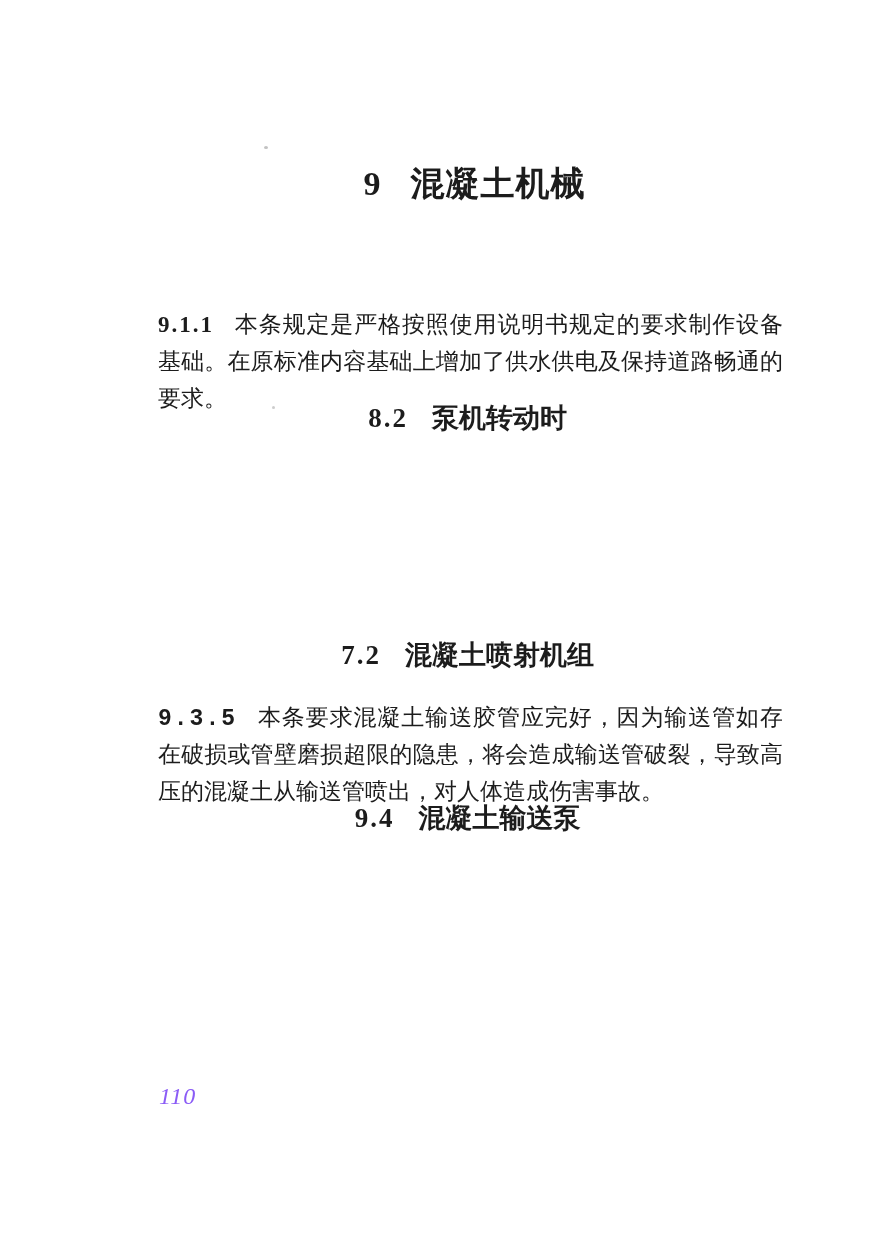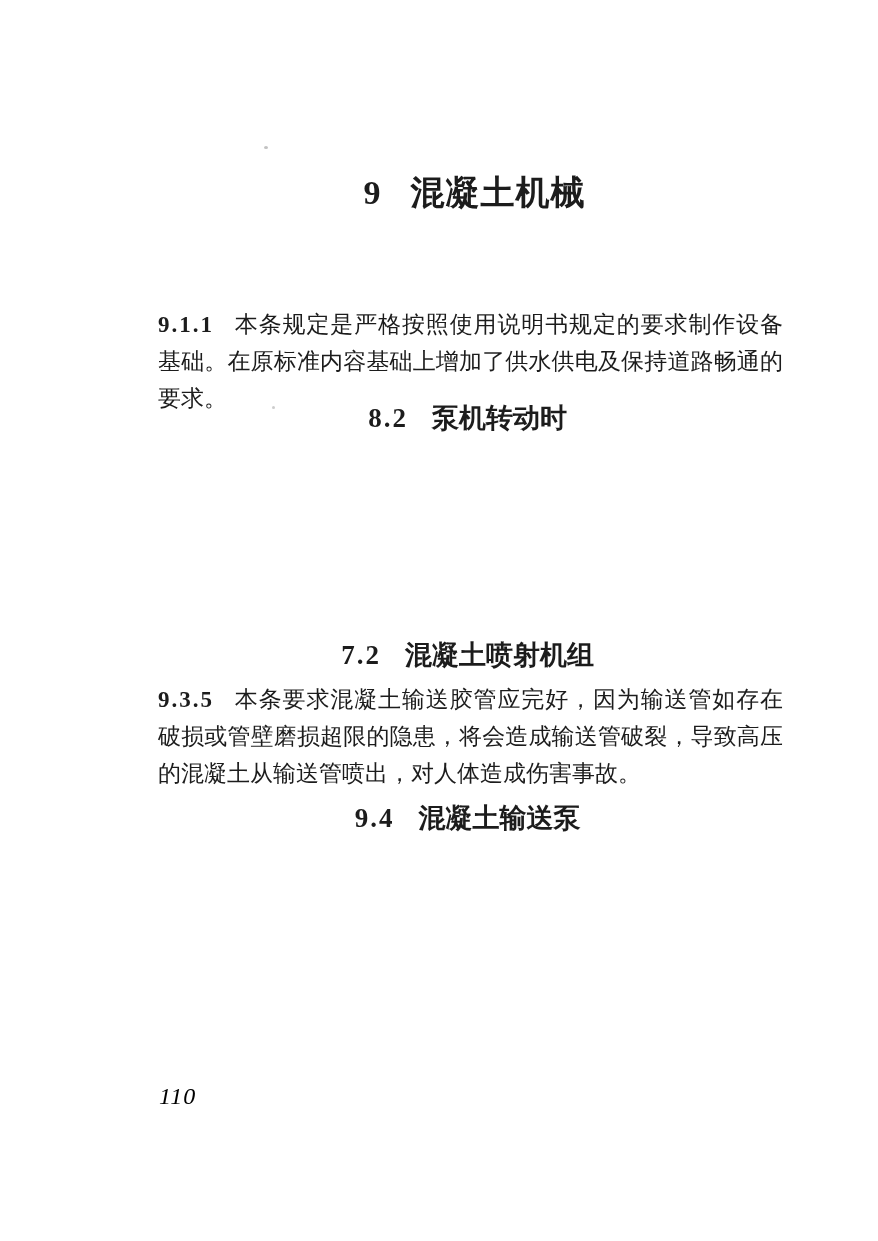--- a/index.html
+++ b/index.html
@@ -11,21 +11,21 @@
     position: relative;
     width: 878px;
     height: 1241px;
     background: #ffffff;
     font-family: "Liberation Serif", "DejaVu Serif", serif;
     color: #1c1c1c;
     overflow: hidden;
   }
   .chapter-title {
     position: absolute;
-    top: 172px;
+    top: 163px;
     left: 142px;
     width: 625px;
     padding-left: 40px;
     box-sizing: border-box;
     margin: 0;
     text-align: center;
     font-size: 34px;
     line-height: 42px;
     font-weight: bold;
     letter-spacing: 1px;
@@ -62,36 +62,36 @@
     width: 625px;
     margin: 16px;
     font-size: 23px;
     line-height: 37px;
     text-align: justify;
     text-justify: inter-ideograph;
     text-align-last: left;
   }
   .cl-1 { top: 290px; }
   .cl-2 { top: 449px; }
-  .cl-3 { top: 665px; }
+  .cl-3 { top: 685px; font-family: Liberation Mono, monospace; }
   .cl-4 { top: 849px; }
   .clause-num {
     font-weight: bold;
     margin-right: 20px;
     letter-spacing: 2px;
     white-space: nowrap;
   }
   .page-number {
     position: absolute;
     top: 1082px;
     left: 159px;
     font-size: 24px;
     line-height: 28px;
     font-style: italic;
-    color: #000000;
+    color: #8b5cf6;
     letter-spacing: 1px;
   }
   .speck {
     position: absolute;
     background: #8f8f8f;
     border-radius: 50%;
   }
   .speck-1 { left: 264px; top: 146px; width: 4px; height: 3px; opacity: .55; }
   .speck-2 { left: 272px; top: 406px; width: 3px; height: 3px; opacity: .45; }
 </style>

